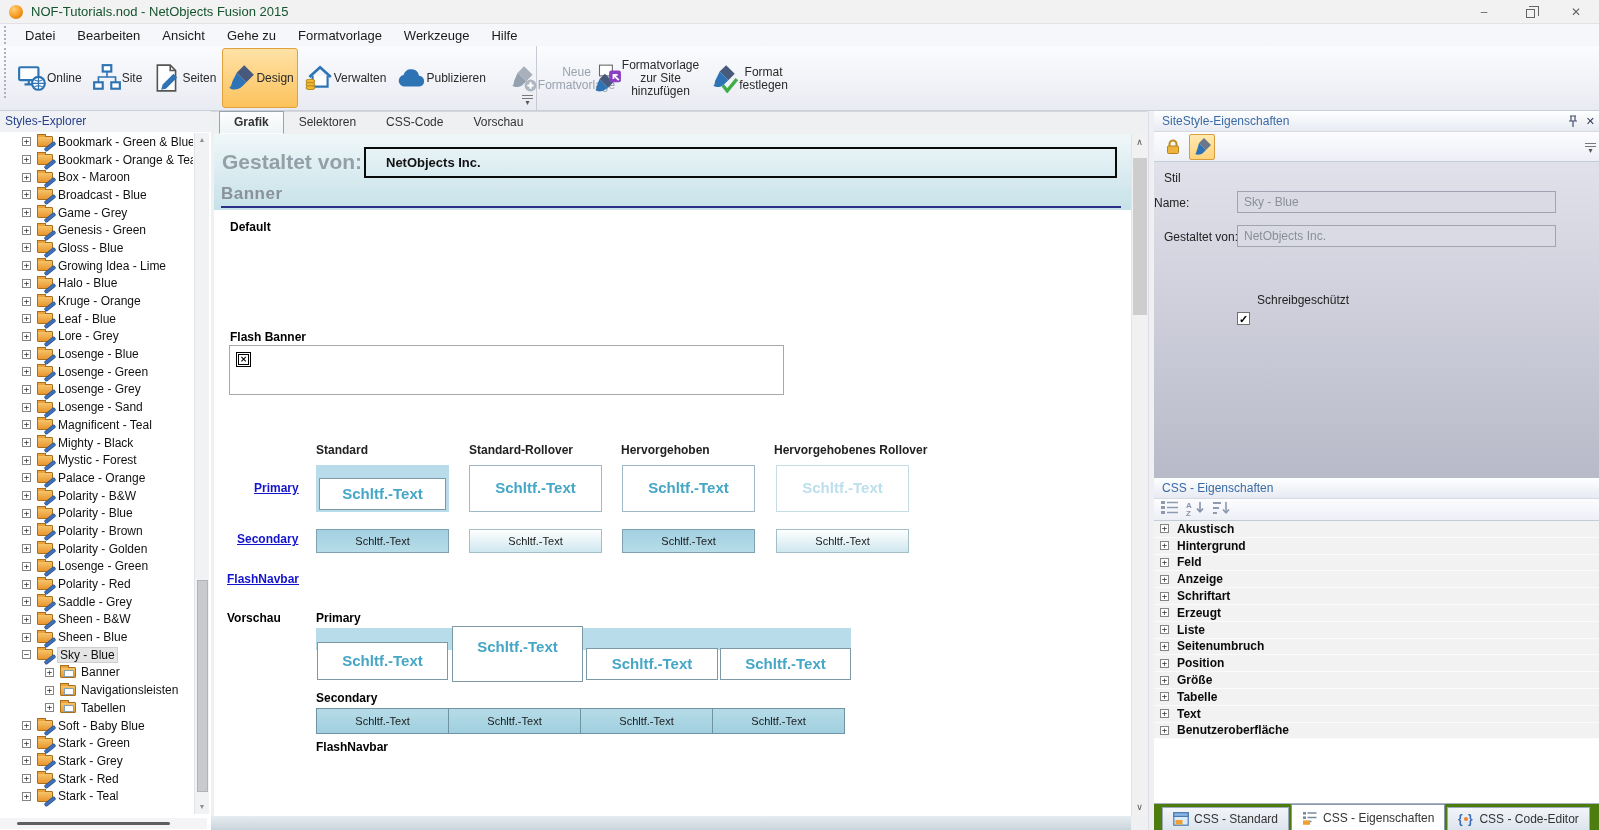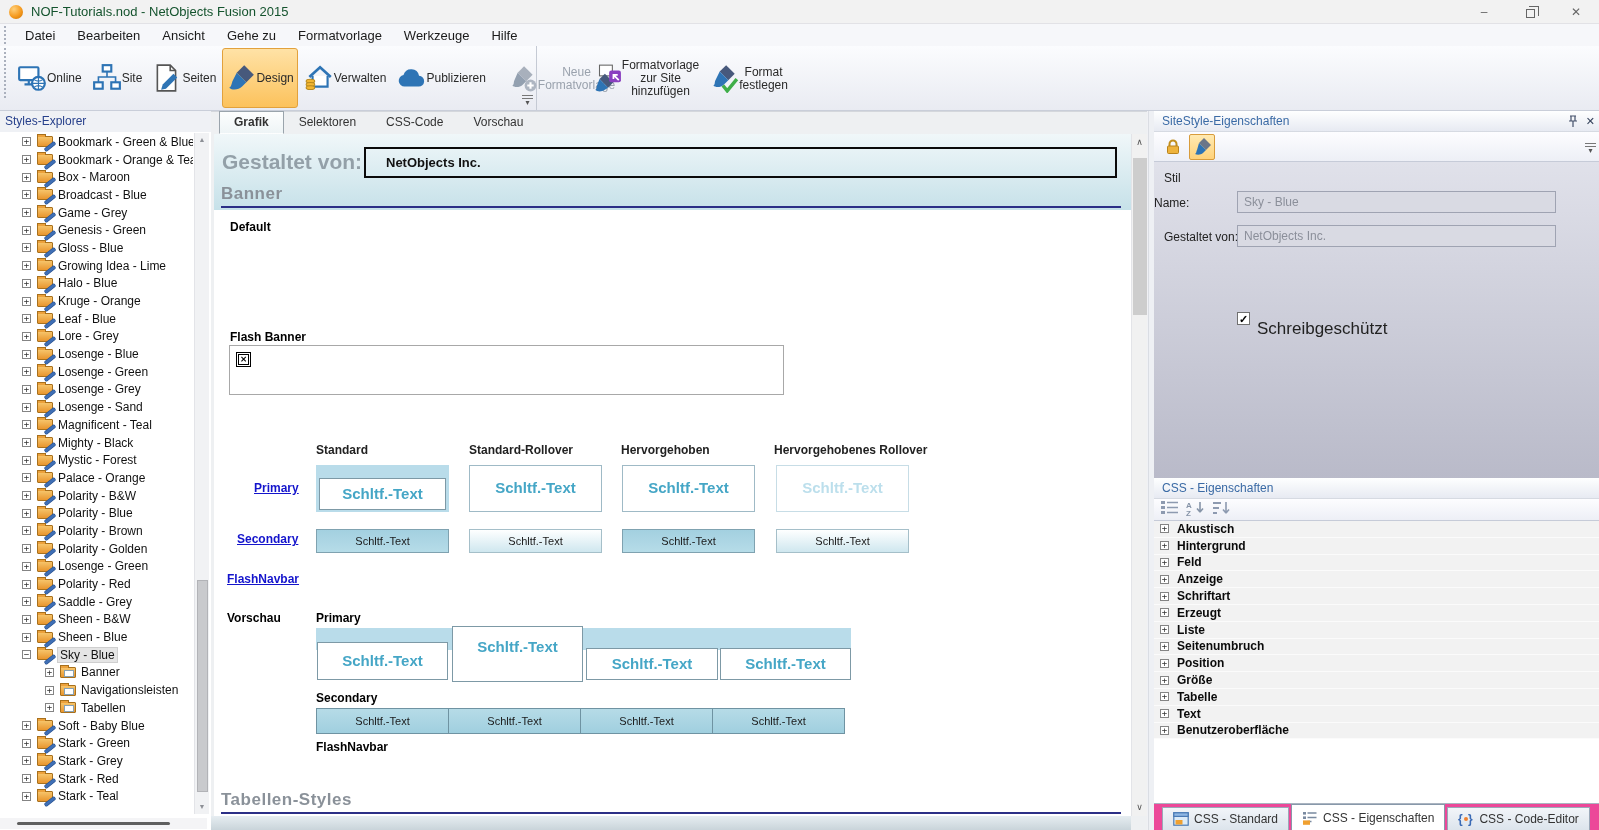--- a/index.html
+++ b/index.html
@@ -109,30 +109,30 @@
   .close-icon{font-size:11px;color:#33415a;line-height:14px}
   .ptool{position:absolute;left:0;top:21px;width:100%;background:linear-gradient(#fdfdff,#edeff6);border-bottom:1px solid #c6cbd8}
   #ss-panel{top:0;height:367px}
   #ss-tool{height:30px}
   .sqbtn{position:absolute;top:2px;width:26px;height:26px;display:flex;align-items:center;justify-content:center;border:1px solid transparent;border-radius:2px}
   .sqbtn.selected{background:linear-gradient(#ffeab2,#ffd27a);border-color:#d89c3c}
   #ss-body{position:absolute;left:0;top:51px;width:100%;height:316px;background:linear-gradient(#e0e1ea,#b9bac9)}
   .fldlab{position:absolute;font-size:12px;color:#222}
   .fld{position:absolute;left:83px;width:319px;height:22px;border:1px solid #9fa3b2;background:#d9dae3;color:#8b8f9a;font-size:12px;line-height:20px;padding-left:6px;white-space:nowrap;overflow:hidden}
   #ss-check{position:absolute;left:83px;top:150px;width:13px;height:13px;background:#fff;border:1px solid #707070;font-size:11px;line-height:12px;text-align:center;font-weight:bold;color:#000}
-  #ss-checklab{position:absolute;left:103px;top:157px;font-size:17px;color:#222}
+  #ss-checklab{position:absolute;left:103px;top:131px;font-size:12px;color:#222}
 
   #css-panel{top:367px;height:325px;background:#fff}
   #css-tool{height:22px;display:flex;align-items:center;gap:6px;padding-left:6px}
   #css-list{position:absolute;left:0;top:43px;width:100%}
   .crow{display:flex;align-items:center;height:16.8px;background:#f2f2f2;border-bottom:1px solid #fbfbfb;padding-left:6px}
   .crow .exp{margin-right:8px}
   .clbl{font-size:12px;font-weight:bold;color:#0a0a0a}
 
-  #btabs{position:absolute;left:6px;top:692px;width:445px;height:27px;background:#ec4899;border-top:1px solid #aab4c0;display:flex;align-items:flex-end;padding-left:8px}
+  #btabs{position:absolute;left:6px;top:692px;width:445px;height:27px;background:#4d7c0f;border-top:1px solid #aab4c0;display:flex;align-items:flex-end;padding-left:8px}
   .btab{display:flex;align-items:center;gap:5px;font-size:12px;color:#333;border:1px solid #9aa8b8;border-bottom:none;background:linear-gradient(#f2f5f9,#dce4ec);height:23px;padding:0 10px;margin-right:2px}
   .btab.active{background:#fff;height:26px;border-color:#8898aa}
   .btab svg{flex:none}
 </style>
 </head>
 <body>
 
 <div id="app">
 
   <div id="titlebar">
@@ -499,21 +499,20 @@
       </div>
       <span class="blab" style="position:absolute;left:102px;top:557px">Secondary</span>
       <div id="sec-strip">
         <div class="pvsec smbtx">Schltf.-Text</div>
         <div class="pvsec smbtx">Schltf.-Text</div>
         <div class="pvsec smbtx">Schltf.-Text</div>
         <div class="pvsec smbtx">Schltf.-Text</div>
       </div>
       <span class="blab" style="position:absolute;left:102px;top:606px">FlashNavbar</span>
 
-      <div id="tab-hdr" class="sechdr">Tabellen-Styles</div>
     </div>
 
     <div id="main-scroll" class="vscroll">
       <span class="sarrow" style="top:0">∧</span>
       <div id="main-thumb"></div>
       <span class="sarrow" style="bottom:0">∨</span>
     </div>
     <div id="cv-bstrip"></div>
   </div>
 

